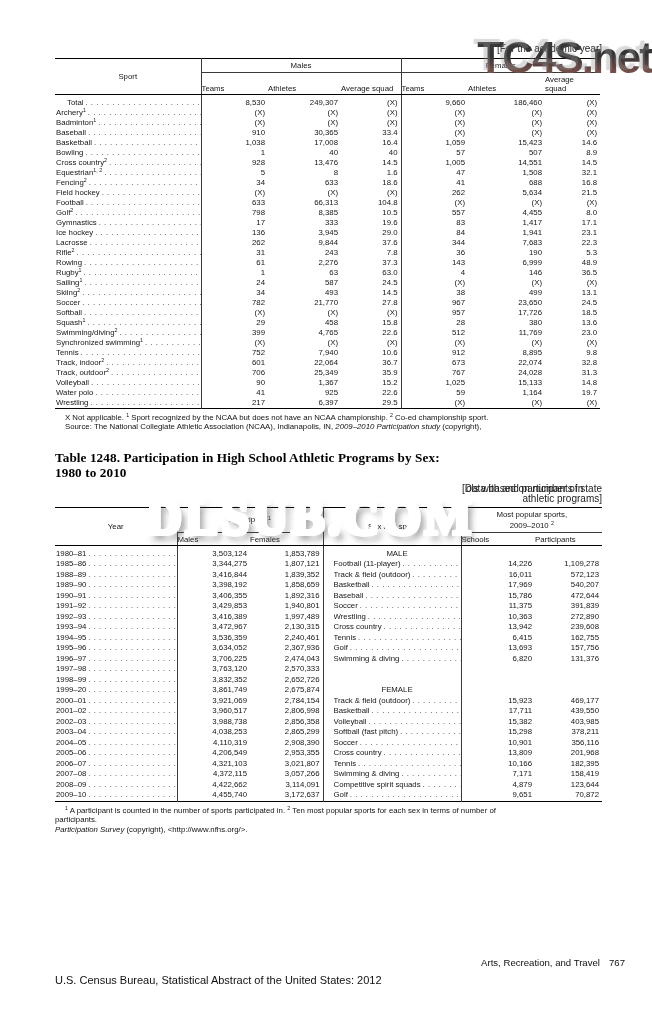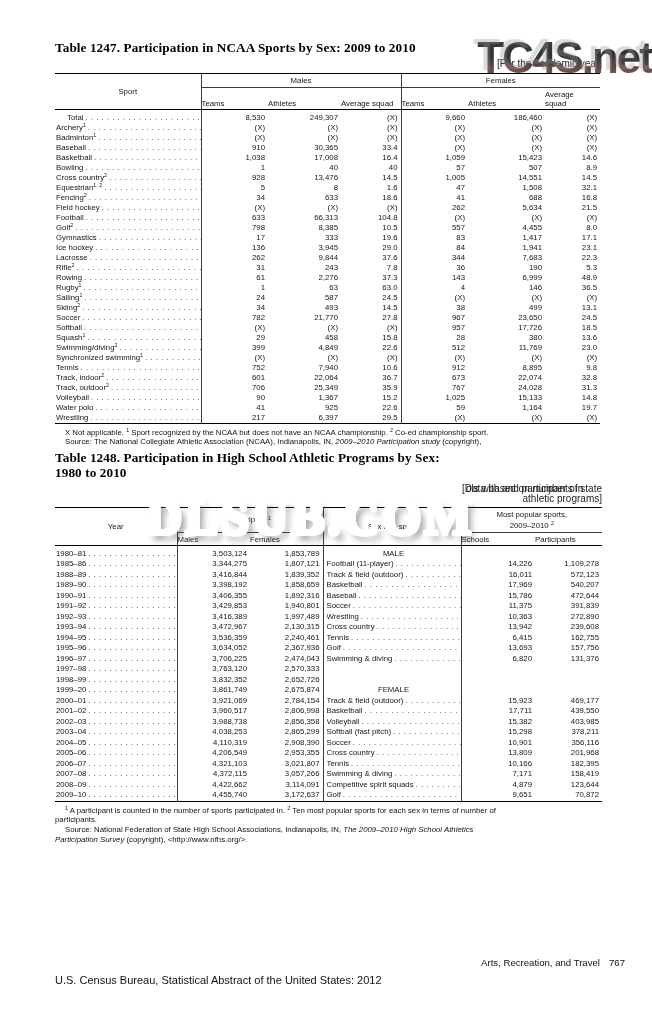--- a/index.html
+++ b/index.html
@@ -21,21 +21,21 @@
   th,td{font-weight:normal;font-size:7.8px;padding:0;vertical-align:bottom;color:#151515;}
   #table1 td{line-height:10px;}
   #table2 td{line-height:10.5px;}
   .group{text-align:center;vertical-align:middle;border-bottom:1px solid #3a3a3a;line-height:11px;padding:1px 0;}
   .sub{text-align:left;vertical-align:bottom;padding:2px 3px 1px 0;line-height:9px;}
   .hcen{text-align:center;vertical-align:middle;margin-top:8px;}
   .hb{border-bottom:1.5px solid #000;}
   .vl{border-left:1px solid #3a3a3a;}
   .num{text-align:right;padding-right:3px;white-space:nowrap;}
   .sport{padding-left:1px;}
-  .ss{padding-left:3px;margin-top:16px;}
+  .ss{padding-left:10px;margin-top:16px;}
   .ctr{text-align:center;}
   .lead{display:flex;overflow:hidden;align-items:baseline;}
   .nm{white-space:nowrap;}
   .dots{flex:1;white-space:nowrap;overflow:hidden;padding-left:2px;letter-spacing:0.5px;color:#222;}
   .dots::after{content:". . . . . . . . . . . . . . . . . . . . . . . . . . . . . . . . . . . . . . . . . . . . . . . . . . . . . . . .";}
   tr.bold{font-weight:bold;}
   tr.bold .nm{padding-left:11px;}
   .sp td{height:3px;line-height:3px;}
   sup{font-size:5.3px;position:relative;top:-2.5px;vertical-align:baseline;line-height:0;}
   .fnotes{font-size:7.8px;line-height:9.7px;margin-top:4px;color:#111;}
@@ -68,21 +68,20 @@
                 4px 5px 4px rgba(120,120,120,0.5);}
 </style>
 </head>
 <body>
 
 <div class="page">
 
   <div class="wm-top">TC4S.net</div>
 
   <div class="block b1">
-    <h1 class="t">Table 1247. Participation in NCAA Sports by Sex: 2009 to 2010</h1>
     <div class="note">[For the academic year]</div>
     <table id="table1">
         <colgroup>
           <col style="width: 146px;">
           <col style="width: 67px;">
           <col style="width: 73px;">
           <col style="width: 60px;">
           <col style="width: 67px;">
           <col style="width: 77px;">
           <col style="width: 55px;">
@@ -435,21 +434,21 @@
             <td class="num">13.6</td>
           </tr>
           <tr>
             <td class="sport">
               <span class="lead">
                 <span class="nm">Swimming/diving<sup>2</sup></span>
                 <span class="dots"></span>
               </span>
             </td>
             <td class="num vl">399</td>
-            <td class="num">4,849</td>
+            <td class="num">4,765</td>
             <td class="num">22.6</td>
             <td class="num vl">512</td>
             <td class="num">11,769</td>
             <td class="num">23.0</td>
           </tr>
           <tr>
             <td class="sport">
               <span class="lead">
                 <span class="nm">Synchronized swimming<sup>1</sup></span>
                 <span class="dots"></span>
@@ -1002,21 +1001,20 @@
               </span>
             </td>
             <td class="num vl">9,651</td>
             <td class="num">70,872</td>
           </tr>
         </tbody>
       </table>
     <div class="fnotes" id="fn2">
         <div class="indent"><sup>1</sup><span> A participant is counted in the number of sports participated in. </span><sup>2</sup><span> Ten most popular sports for each sex in terms of number of</span></div>
         <div><span>participants.</span></div>
-        <div class="indent"><span>Source: National Federation of State High School Associations, Indianapolis, IN, </span><i>The 2009–2010 High School Athletics</i></div>
         <div><i>Participation Survey</i><span> (copyright), &lt;http://www.nfhs.org/&gt;.</span></div>
       </div>
   </div>
 
   <div class="wm-mid">DLSUB.COM</div>
 
   <div class="pgsec"><span>Arts, Recreation, and Travel</span><span class="pgnum">767</span></div>
   <div class="credit">U.S. Census Bureau, Statistical Abstract of the United States: 2012</div>
 
 

